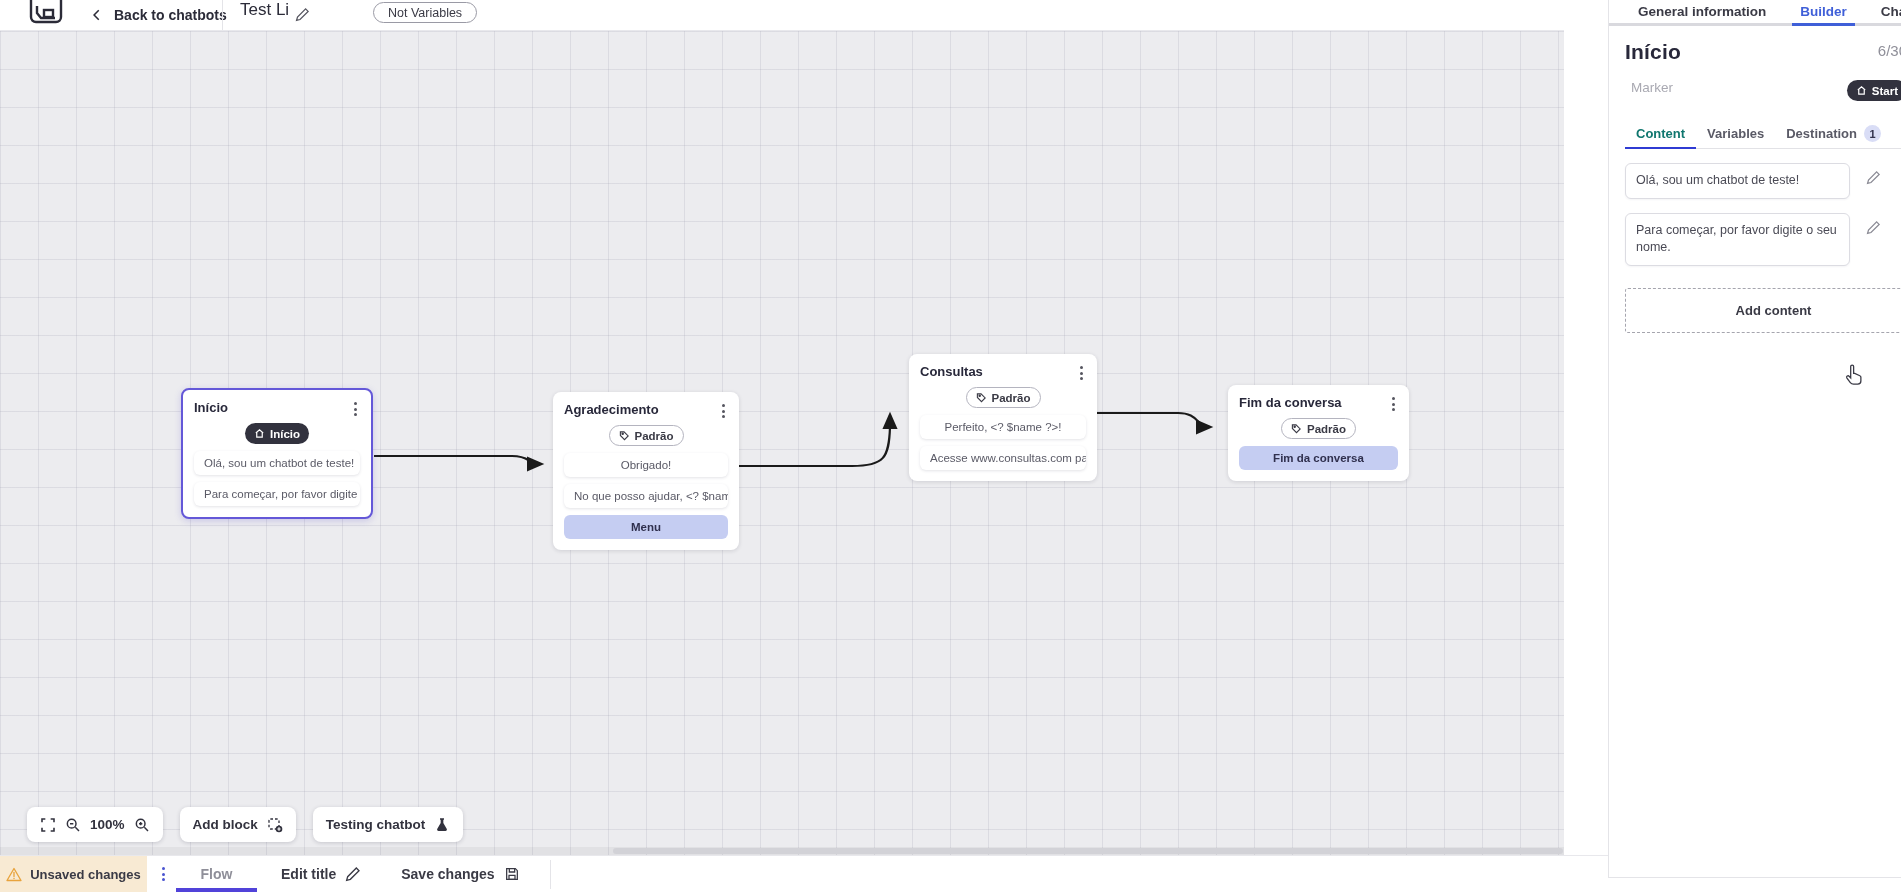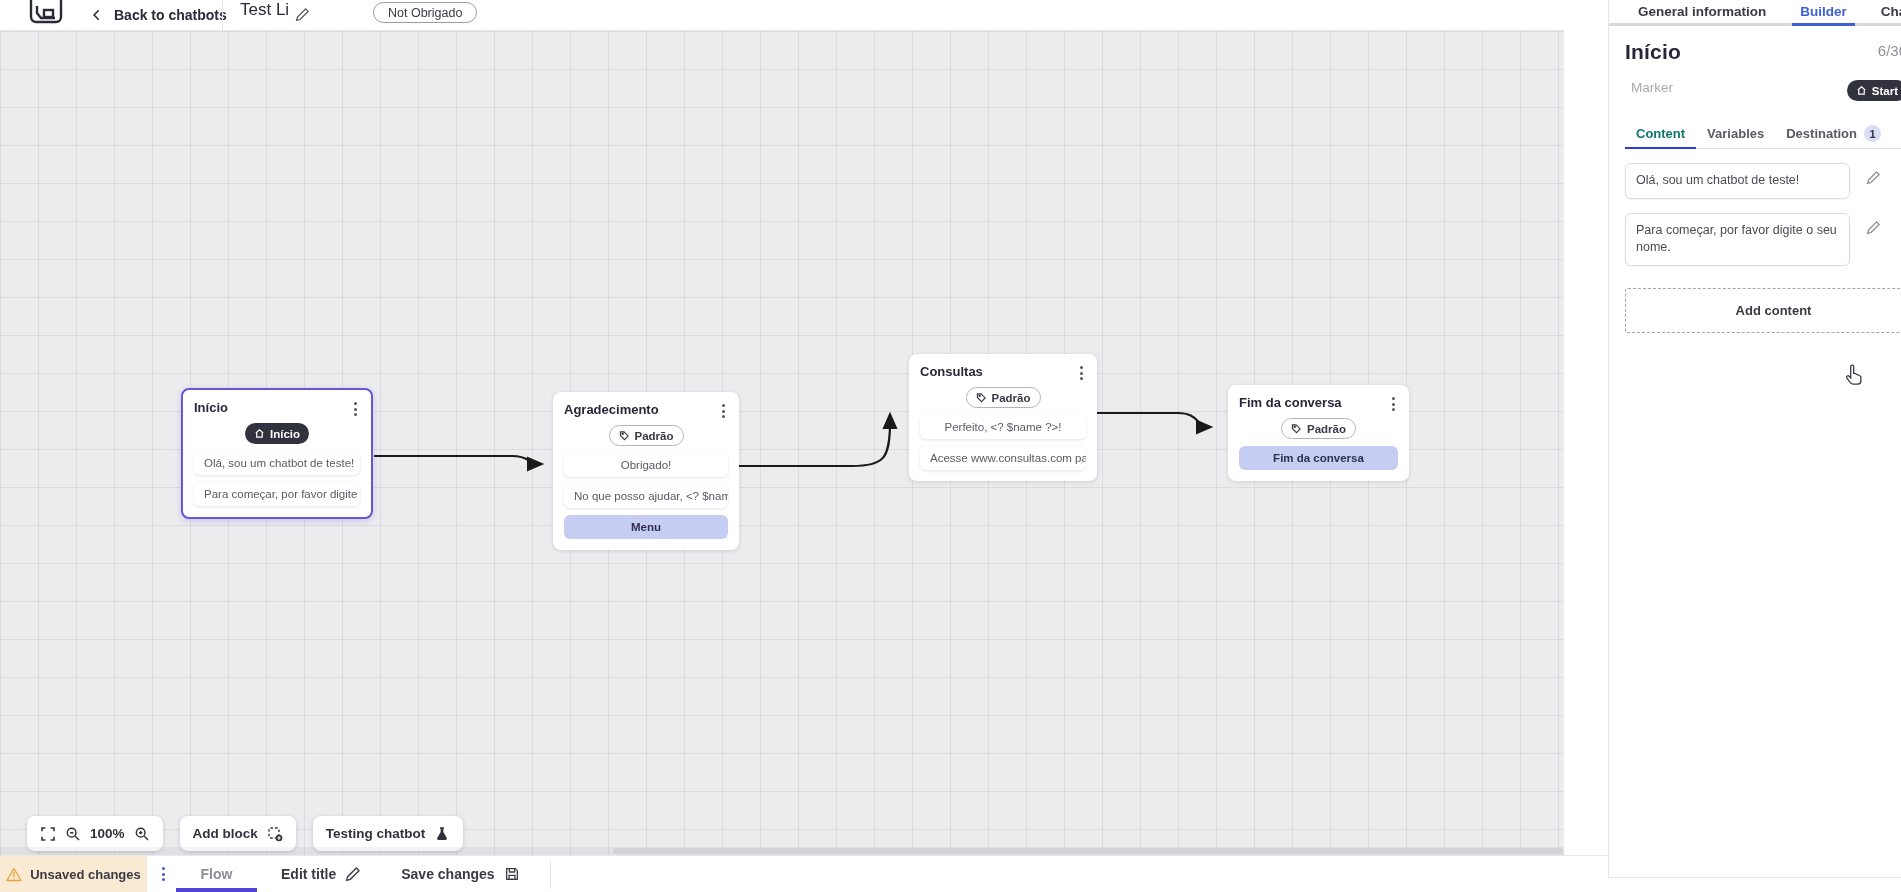--- a/index.html
+++ b/index.html
@@ -40,21 +40,21 @@
   .pill.dark { background:#32323e; color:#fff; }
   .pill.outline { border:1.4px solid #b4b4bf; color:#3a3a45; background:#fff; }
   .pill svg { width:11px; height:11px; }
   .mini-card { margin-top:7px; background:#fff; border-radius:6px; padding:6px 10px; font-size:11.5px;
                color:#5a5a66; box-shadow:0 1px 3px rgba(40,40,70,.13); white-space:nowrap; overflow:hidden; }
   .mini-card.button { background:#c5cdf2; color:#30304e; font-weight:bold; box-shadow:none; }
 
   
   .fl-toolbar { position:absolute; left:27px; top:776px; display:flex; gap:17px; }
   .fl-card { background:#fff; border-radius:8px; box-shadow:0 1px 4px rgba(30,30,50,.18); height:35px;
-             display:flex; align-items:center; gap:9px; padding:0 13px; font-size:13.5px; font-weight:bold; color:#32323e;margin-top:9px; }
+             display:flex; align-items:center; gap:9px; padding:0 13px; font-size:13.5px; font-weight:bold; color:#32323e; }
   .fl-card svg { width:16px; height:16px; color:#32323e; }
   .hscroll { position:absolute; left:0; top:816px; width:1564px; height:8px; background:rgba(0,0,0,.045); }
   .hscroll .thumb { position:absolute; left:613px; top:1px; width:950px; height:6px; border-radius:3px; background:#d2d2d7; }
 
   
   .panel { position:absolute; left:1608px; top:0; width:337px; height:878px; background:#fff;
            border-left:1px solid #e4e4e8; border-bottom:1px solid #e4e4e8; z-index:4; }
   .panel-tabs { height:26px; display:flex; align-items:center; gap:26px; padding-left:29px;
                 border-bottom:3px solid #d9d9de; }
   .panel-tab { font-size:13.5px; font-weight:bold; color:#3a3a45; height:26px; display:flex; align-items:center; cursor:pointer; }
@@ -120,21 +120,21 @@
         <svg class="back-chevron" viewBox="0 0 24 24" fill="none" stroke="#2b2b38" stroke-width="2.6">
             <path d="M15 4l-8 8 8 8"></path>
           </svg>
         <span class="back-label">Back to chatbots</span>
       </div>
       <div class="tb-divider"></div>
       <div class="bot-title">Test Li</div>
       <svg class="pencil-sm title-pencil" viewBox="0 0 24 24" fill="none" stroke="currentColor" stroke-width="2">
           <path d="M17 3l4 4L8 20l-5.5 1.5L4 16z"></path>
         </svg>
-      <div class="status-pill">Not Obrigado</div>
+      <div class="status-pill">Not Variables</div>
     </div>
   </header>
 
   <div class="canvas">
 
     <svg class="wires" viewBox="0 0 1564 825">
       <defs>
         <marker id="arrow" markerWidth="9" markerHeight="9" refX="6.5" refY="3.5" orient="auto">
           <path d="M0,0 L8,3.5 L0,7 z" fill="#1a1a1a"></path>
         </marker>

